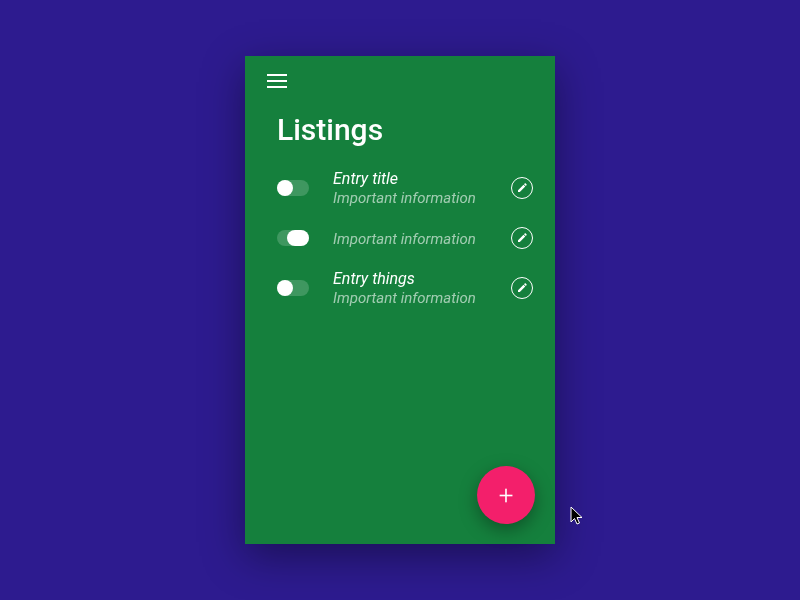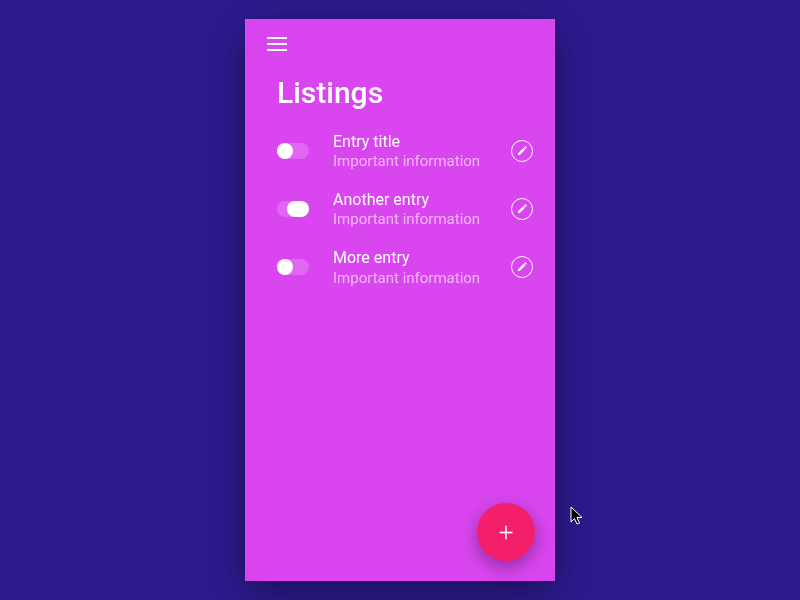--- a/index.html
+++ b/index.html
@@ -8,22 +8,22 @@
       height: 600px;
       background: #2d1b8f;
       display: flex;
       align-items: center;
       justify-content: center;
       font-family: -apple-system, BlinkMacSystemFont, "Segoe UI", Roboto, sans-serif;
       overflow: hidden;
     }
     .phone {
       width: 310px;
-      height: 562px;
-      background: #d946ef;
+      height: 488px;
+      background: #15803d;
       box-shadow: 0 12px 40px rgba(0,0,0,0.4);
       position: relative;
       padding: 18px 22px 0 22px;
     }
     .menu-icon {
       display: flex;
       flex-direction: column;
       gap: 4px;
       width: 20px;
       cursor: pointer;
@@ -73,20 +73,21 @@
     .toggle.on .knob {
       left: auto;
       right: 0;
       width: 22px;
       border-radius: 10px;
     }
     .text {
       flex: 1;
       margin-left: 24px;
       color: #fff;
+      font-style: italic;
     }
     .entry-title {
       font-size: 16px;
       font-weight: 400;
       line-height: 1.2;
     }
     .entry-sub {
       font-size: 15px;
       color: rgba(255,255,255,0.6);
       margin-top: 1px;
@@ -155,36 +156,35 @@
             <path d="M1 9 L1 7.2 L6.5 1.7 L8.3 3.5 L2.8 9 Z M7 1.2 L8.8 3 L9.5 2.3 C9.8 2 9.8 1.5 9.5 1.2 L8.8 0.5 C8.5 0.2 8 0.2 7.7 0.5 Z" fill="#fff"></path>
           </svg>
       </div>
     </div>
 
     <div class="row">
       <div class="toggle on">
           <div class="knob"></div>
         </div>
       <div class="text">
-        <div class="entry-title">Another entry</div>
         <div class="entry-sub">Important information</div>
       </div>
       <div class="edit">
         <svg width="10" height="10" viewBox="0 0 10 10">
             <path d="M1 9 L1 7.2 L6.5 1.7 L8.3 3.5 L2.8 9 Z M7 1.2 L8.8 3 L9.5 2.3 C9.8 2 9.8 1.5 9.5 1.2 L8.8 0.5 C8.5 0.2 8 0.2 7.7 0.5 Z" fill="#fff"></path>
           </svg>
       </div>
     </div>
 
     <div class="row">
       <div class="toggle">
           <div class="knob"></div>
         </div>
       <div class="text">
-        <div class="entry-title">More entry</div>
+        <div class="entry-title">Entry things</div>
         <div class="entry-sub">Important information</div>
       </div>
       <div class="edit">
         <svg width="10" height="10" viewBox="0 0 10 10">
             <path d="M1 9 L1 7.2 L6.5 1.7 L8.3 3.5 L2.8 9 Z M7 1.2 L8.8 3 L9.5 2.3 C9.8 2 9.8 1.5 9.5 1.2 L8.8 0.5 C8.5 0.2 8 0.2 7.7 0.5 Z" fill="#fff"></path>
           </svg>
       </div>
     </div>
 
   </div>

